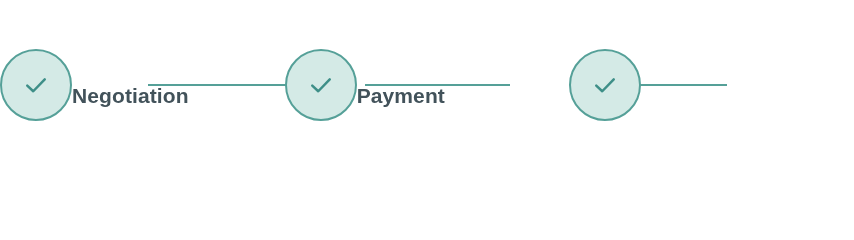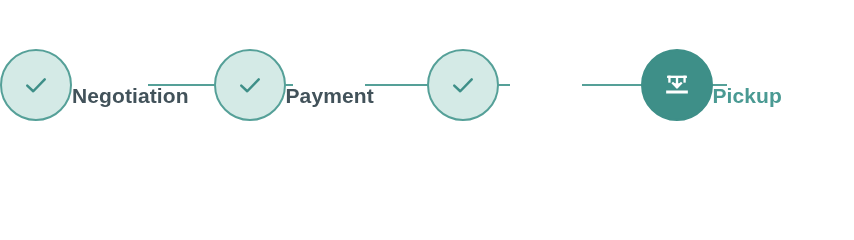--- a/index.html
+++ b/index.html
@@ -123,33 +123,15 @@
     <div class="step">
       <div class="node">
         <span>
           <svg width="30" height="30" viewBox="0 0 24 24" fill="none" stroke="#3e8f88" stroke-width="2" stroke-linecap="round" stroke-linejoin="round">
             <path d="M5 12.5 L9.8 17 L19 7.5"></path>
           </svg>
         </span>
       </div>
     </div>
 
-    <div class="step is-current">
-      <div class="node">
-        <span>
-          <svg width="28" height="28" viewBox="0 0 24 24" fill="none" stroke="#ffffff" stroke-width="2" stroke-linecap="square" stroke-linejoin="miter">
-
-            <path d="M4.5 5 H19.5"></path>
-            <path d="M5.5 5 V9"></path>
-            <path d="M18.5 5 V9"></path>
-
-            <path d="M12 5.5 V13.5"></path>
-            <path d="M8.6 10.6 L12 14 L15.4 10.6" fill="#ffffff"></path>
-
-            <path d="M4 18 H20" stroke-width="2.6"></path>
-          </svg>
-        </span>
-      </div>
-      <div class="label">Pickup</div>
-    </div>
 
   </div>
 </div>
 
 </body></html>

